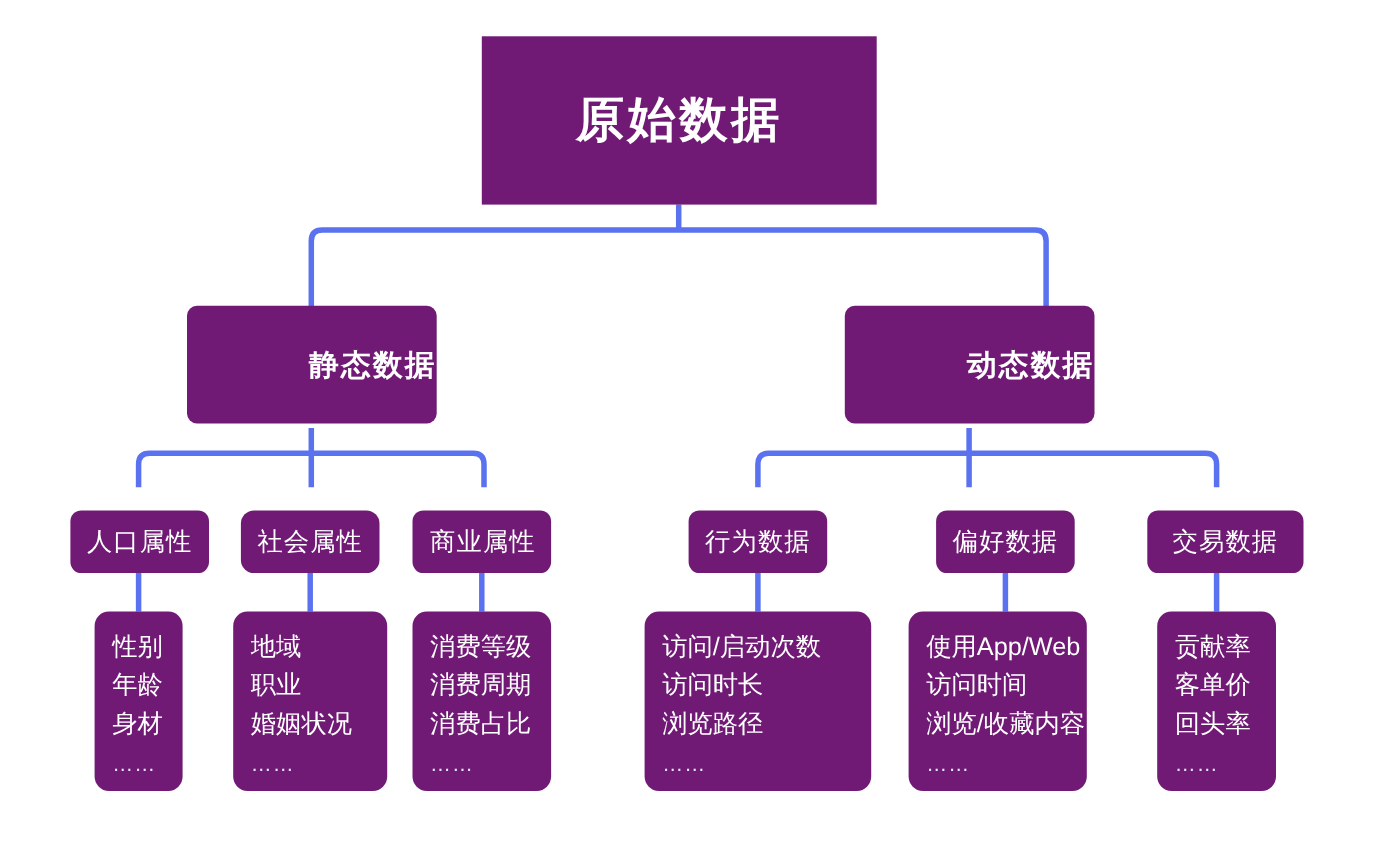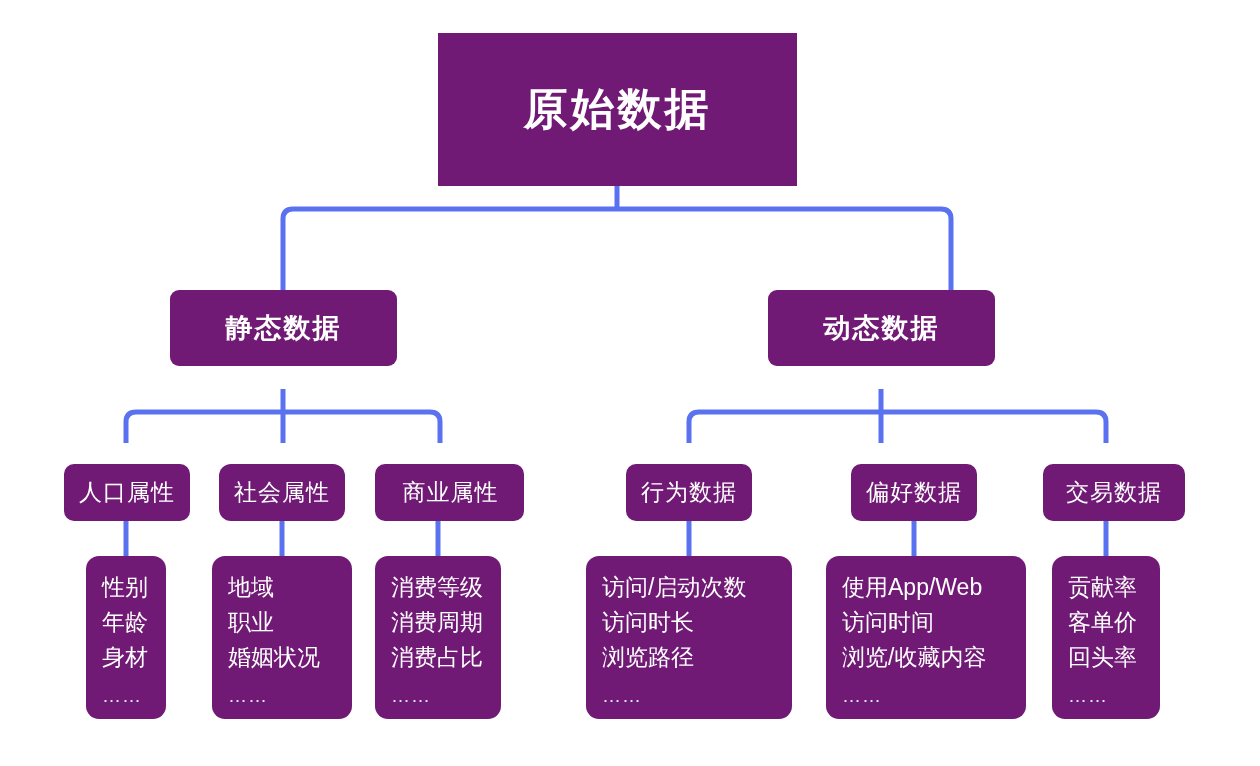--- a/index.html
+++ b/index.html
@@ -48,25 +48,25 @@
   }
   .node-root .node-label {
     font-size: 44px;
     font-weight: bold;
     letter-spacing: 3px;
   }
 
   
   .node-l2 {
     width: 227px;
-    height: 76px;
-    top: 290px;
+    height: 107px;
+    top: 278px;
     border-radius: 9px;
     align-items: center;
-    justify-content: center;
+    justify-content: flex-end;
   }
   .node-l2 .node-label {
     font-size: 27px;
     font-weight: bold;
     letter-spacing: 2px;
   }
   .node-l2.static  { left: 170px; }
   .node-l2.dynamic { left: 768px; }
 
   
@@ -150,21 +150,21 @@
   </div>
 
   <div class="node node-l3" style="left:64px;  width:126px;">
     <span class="node-label">人口属性</span>
   </div>
 
   <div class="node node-l3" style="left:219px; width:126px;border-radius:12px;">
     <span class="node-label">社会属性</span>
   </div>
 
-  <div class="node node-l3" style="left:375px; width:149px;padding-left:16px;">
+  <div class="node node-l3" style="left:375px; width:126px;padding-left:16px;">
     <span class="node-label">商业属性</span>
   </div>
 
   <div class="node node-l3" style="left:626px; width:126px;">
     <span class="node-label">行为数据</span>
   </div>
 
   <div class="node node-l3" style="left:851px; width:126px;">
     <span class="node-label">偏好数据</span>
   </div>
@@ -194,21 +194,21 @@
     <span class="leaf-ellipsis">……</span>
   </div>
 
   <div class="node node-leaf" style="left:586px; width:206px;">
     <span class="leaf-line">访问/启动次数</span>
     <span class="leaf-line">访问时长</span>
     <span class="leaf-line">浏览路径</span>
     <span class="leaf-ellipsis">……</span>
   </div>
 
-  <div class="node node-leaf" style="left:826px; width:200px;">
+  <div class="node node-leaf" style="left:826px; width:162px;">
     <span class="leaf-line">使用App/Web</span>
     <span class="leaf-line">访问时间</span>
     <span class="leaf-line">浏览/收藏内容</span>
     <span class="leaf-ellipsis">……</span>
   </div>
 
   <div class="node node-leaf" style="left:1052px; width:108px;">
     <span class="leaf-line">贡献率</span>
     <span class="leaf-line">客单价</span>
     <span class="leaf-line">回头率</span>

